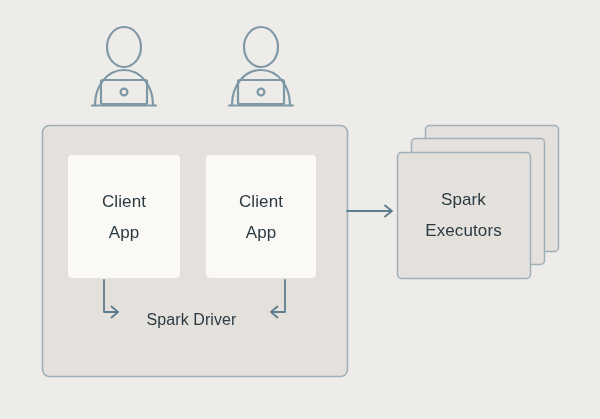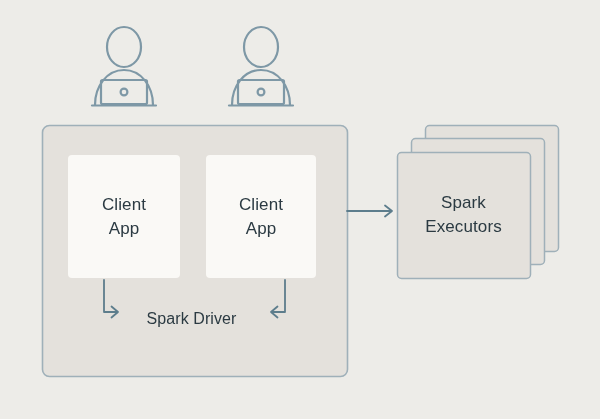--- a/index.html
+++ b/index.html
@@ -27,21 +27,21 @@
   }
   .node-label {
     position: absolute;
     display: flex;
     align-items: center;
     justify-content: center;
     text-align: center;
     color: #2b3a42;
     font-family: "Liberation Sans", sans-serif;
     font-size: 17px;
-    line-height: 24px;
+    line-height: 31px;
     letter-spacing: 0.1px;
     white-space: pre-line;
     pointer-events: none;
   }
   #client-app-1-label { left: 68px;  top: 155px; width: 112px; height: 123px; }
   #client-app-2-label { left: 206px; top: 155px; width: 110px; height: 123px; }
   #spark-executors-label { left: 397px; top: 152px; width: 133px; height: 126px; }
   #spark-driver-label {
     left: 124px; top: 307px; width: 135px; height: 24px;
     font-size: 16px; justify-content: center;

